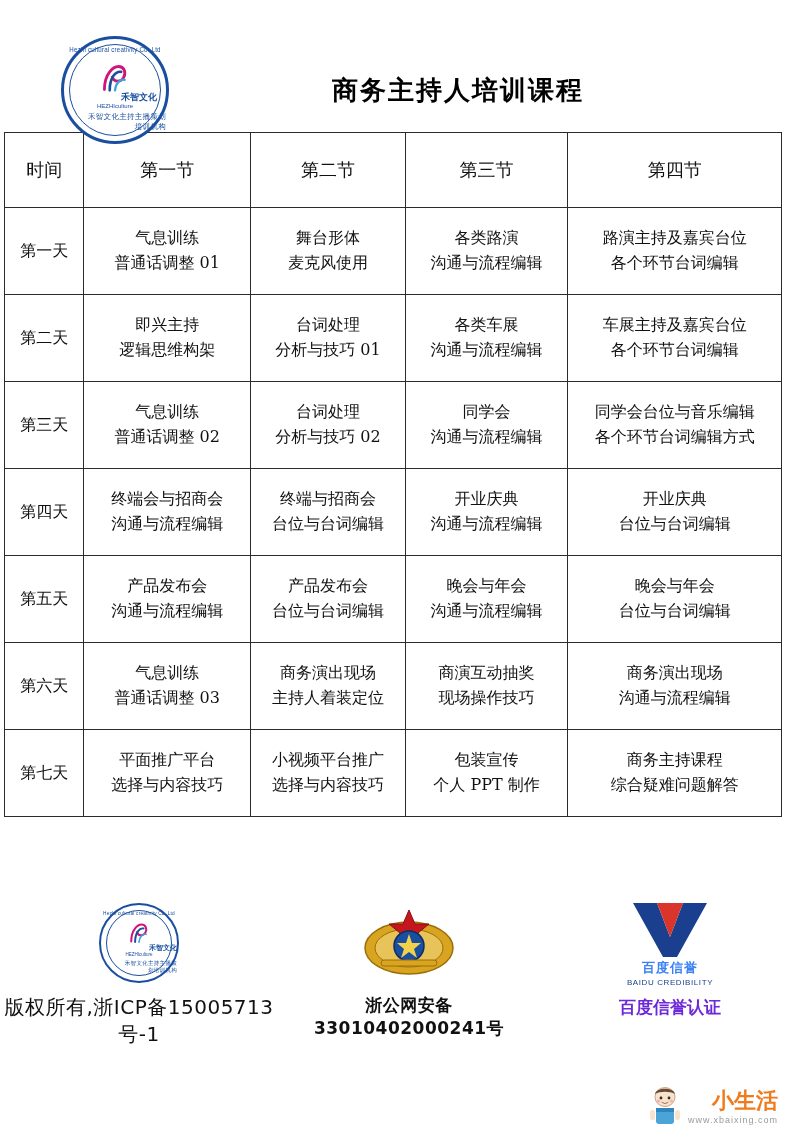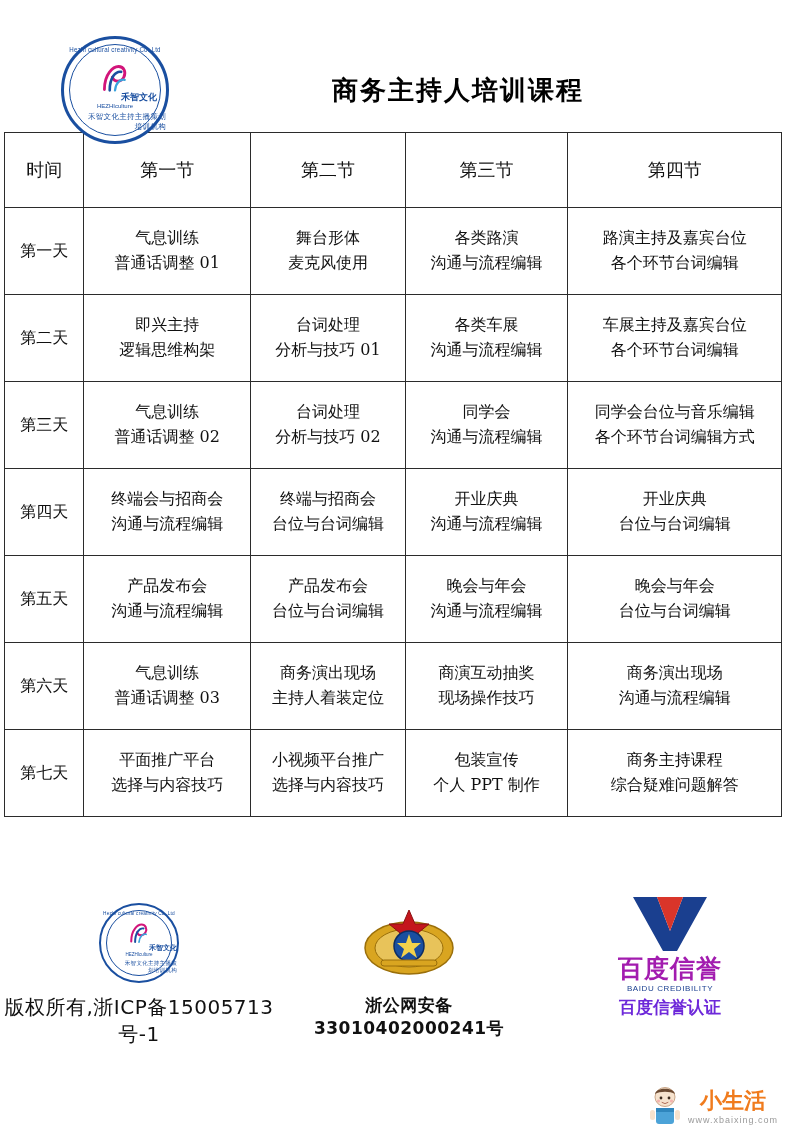--- a/index.html
+++ b/index.html
@@ -202,23 +202,23 @@
     height: 78px;
     position: relative;
   }
 
   
   .vmark {
     width: 86px;
     height: 62px;
   }
   .baidu-cn {
-    font-size: 25px;
+    font-size: 13px;
     font-weight: bold;
-    color: #a21caf;
+    color: #3b82f6;
     font-family: "DejaVu Sans", "Liberation Sans", sans-serif;
     letter-spacing: 1px;
     line-height: 1.1;
   }
   .baidu-en {
     font-size: 8px;
     color: #1a3f8f;
     font-family: "Liberation Sans", sans-serif;
     letter-spacing: .6px;
     margin-top: 2px;
@@ -495,17 +495,17 @@
     <circle cx="13" cy="13" r="1.4" fill="#3b2a1d"></circle>
     <circle cx="21" cy="13" r="1.4" fill="#3b2a1d"></circle>
     <circle cx="10.5" cy="16" r="1.6" fill="#f3a6a6" opacity=".8"></circle>
     <circle cx="23.5" cy="16" r="1.6" fill="#f3a6a6" opacity=".8"></circle>
     <path d="M14 17.5 q3 2.5 6 0" stroke="#b2705a" stroke-width="1" fill="none" stroke-linecap="round"></path>
     <path d="M8 23 h18 v13 a3 3 0 0 1 -3 3 h-12 a3 3 0 0 1 -3 -3 Z" fill="#4ca3d8"></path>
     <path d="M8 23 h18 v4 h-18 Z" fill="#2f86bd"></path>
     <rect x="2" y="25" width="5" height="10" rx="2.5" fill="#f6e2cd"></rect>
     <rect x="27" y="25" width="5" height="10" rx="2.5" fill="#f6e2cd"></rect>
   </svg>
-  <div style="display:flex;flex-direction:column;align-items:center;">
+  <div style="display:flex;flex-direction:column;align-items:flex-end;">
     <div class="wm-text-cn">小生活</div>
     <div class="wm-text-en">www.xbaixing.com</div>
   </div>
 </div>
 
 </body></html>

